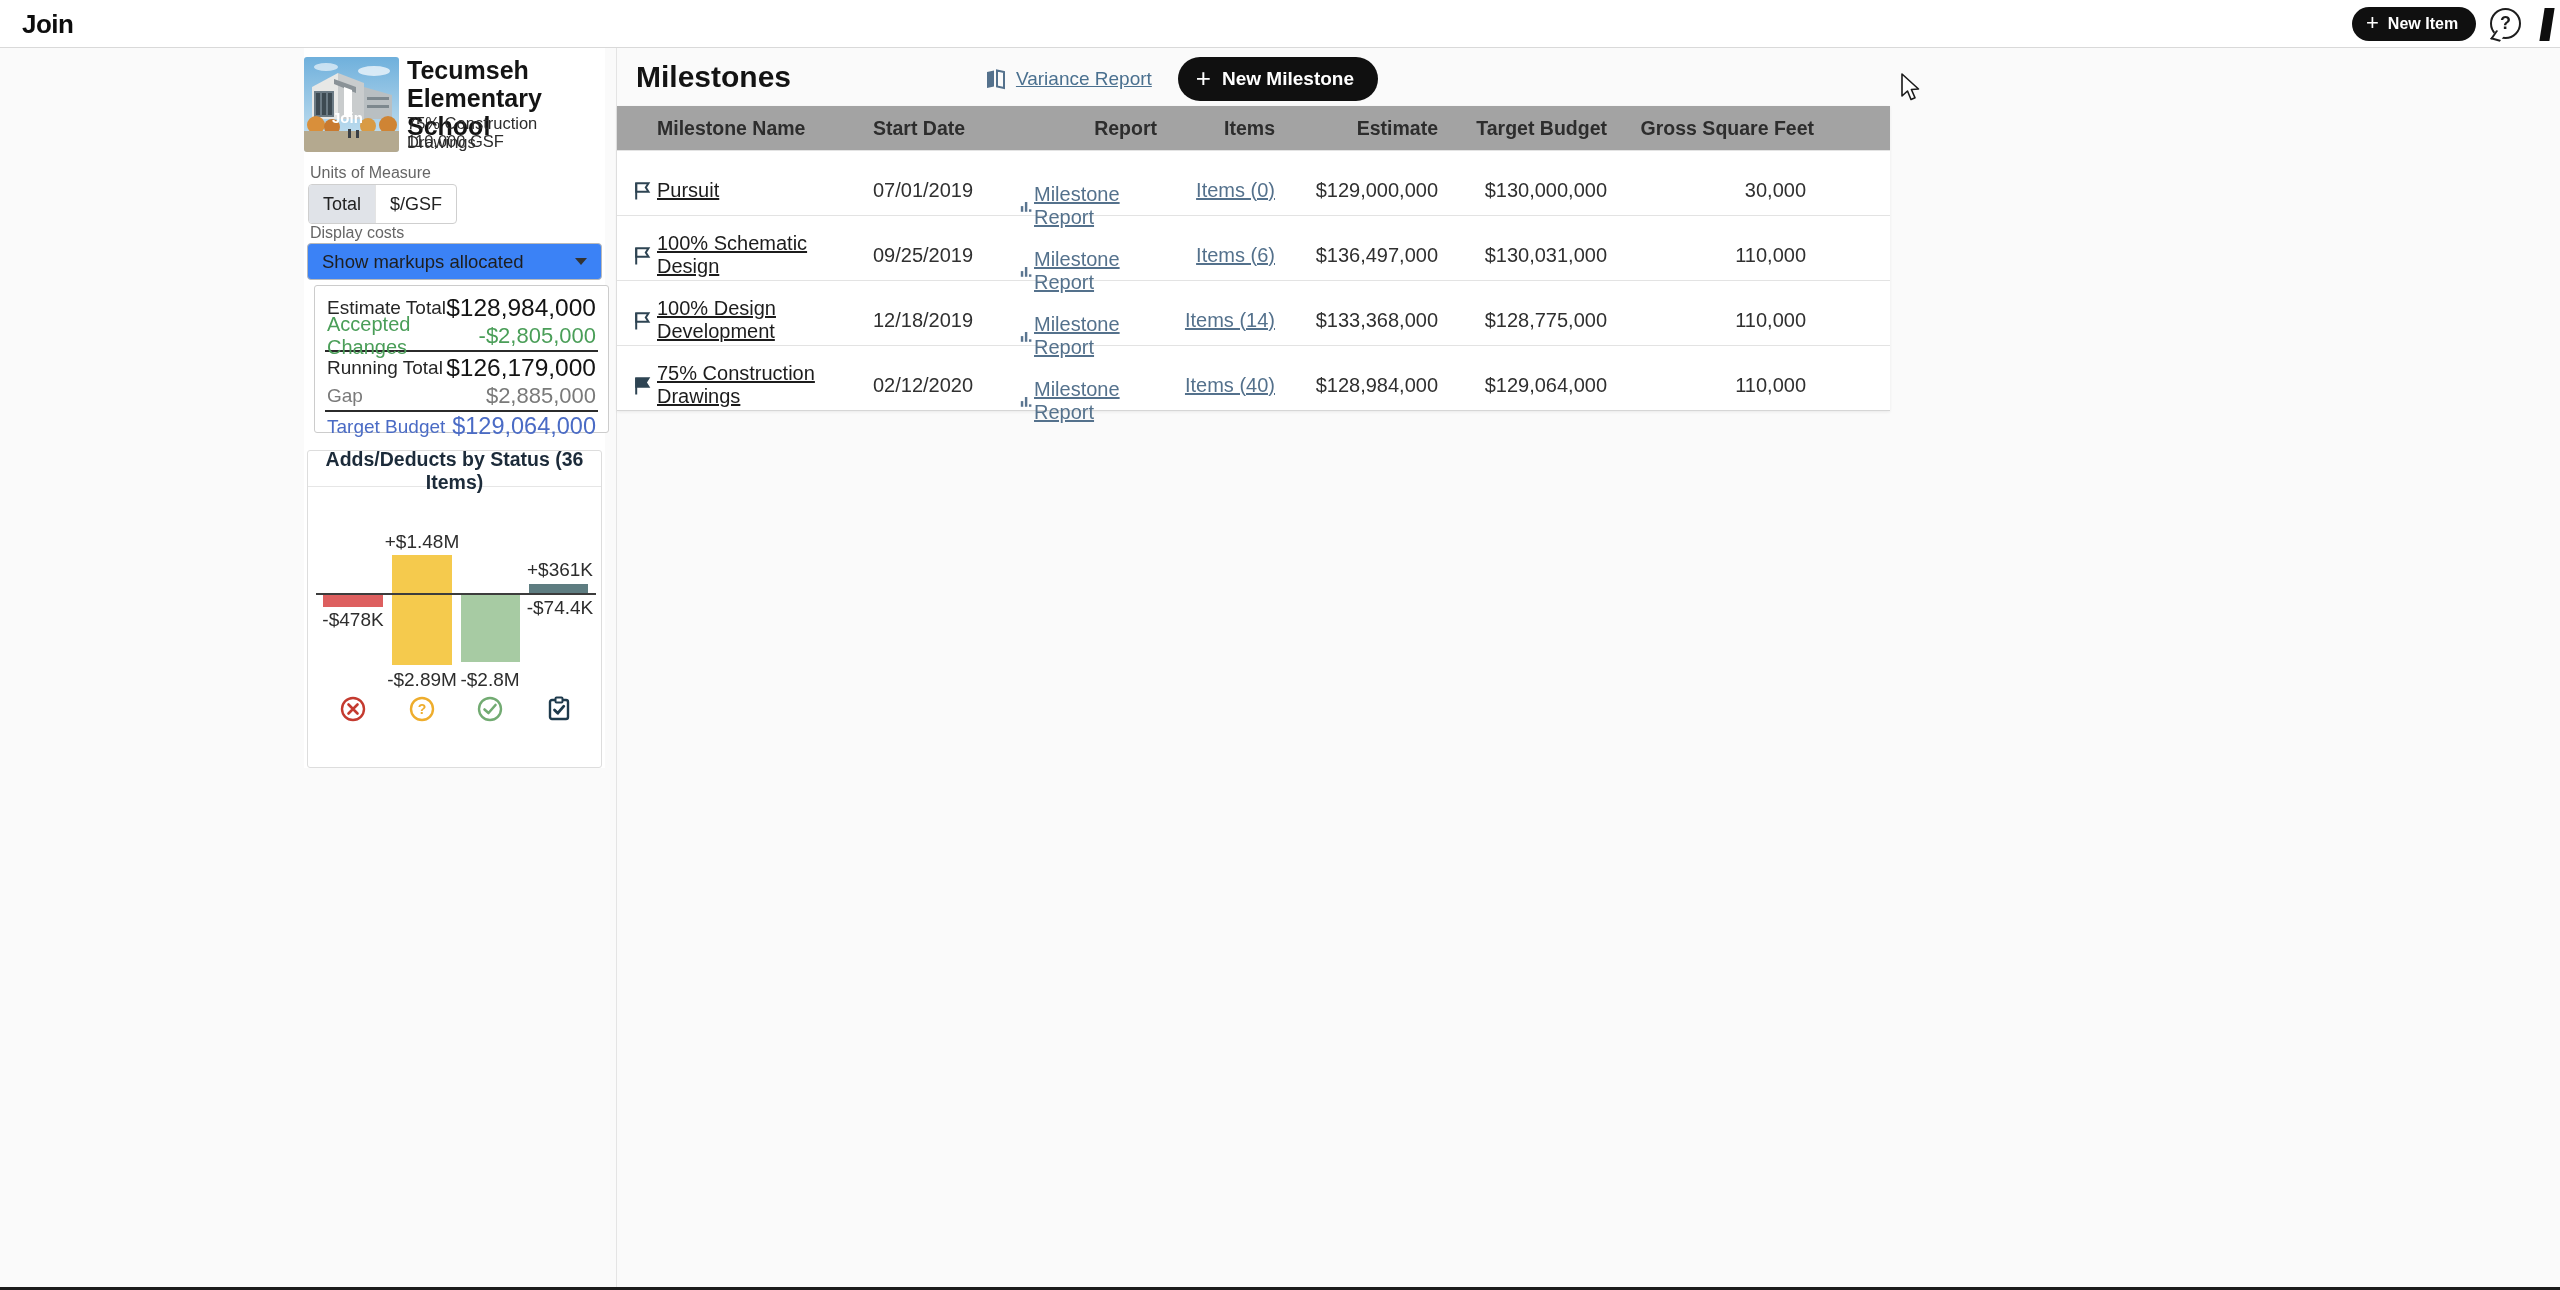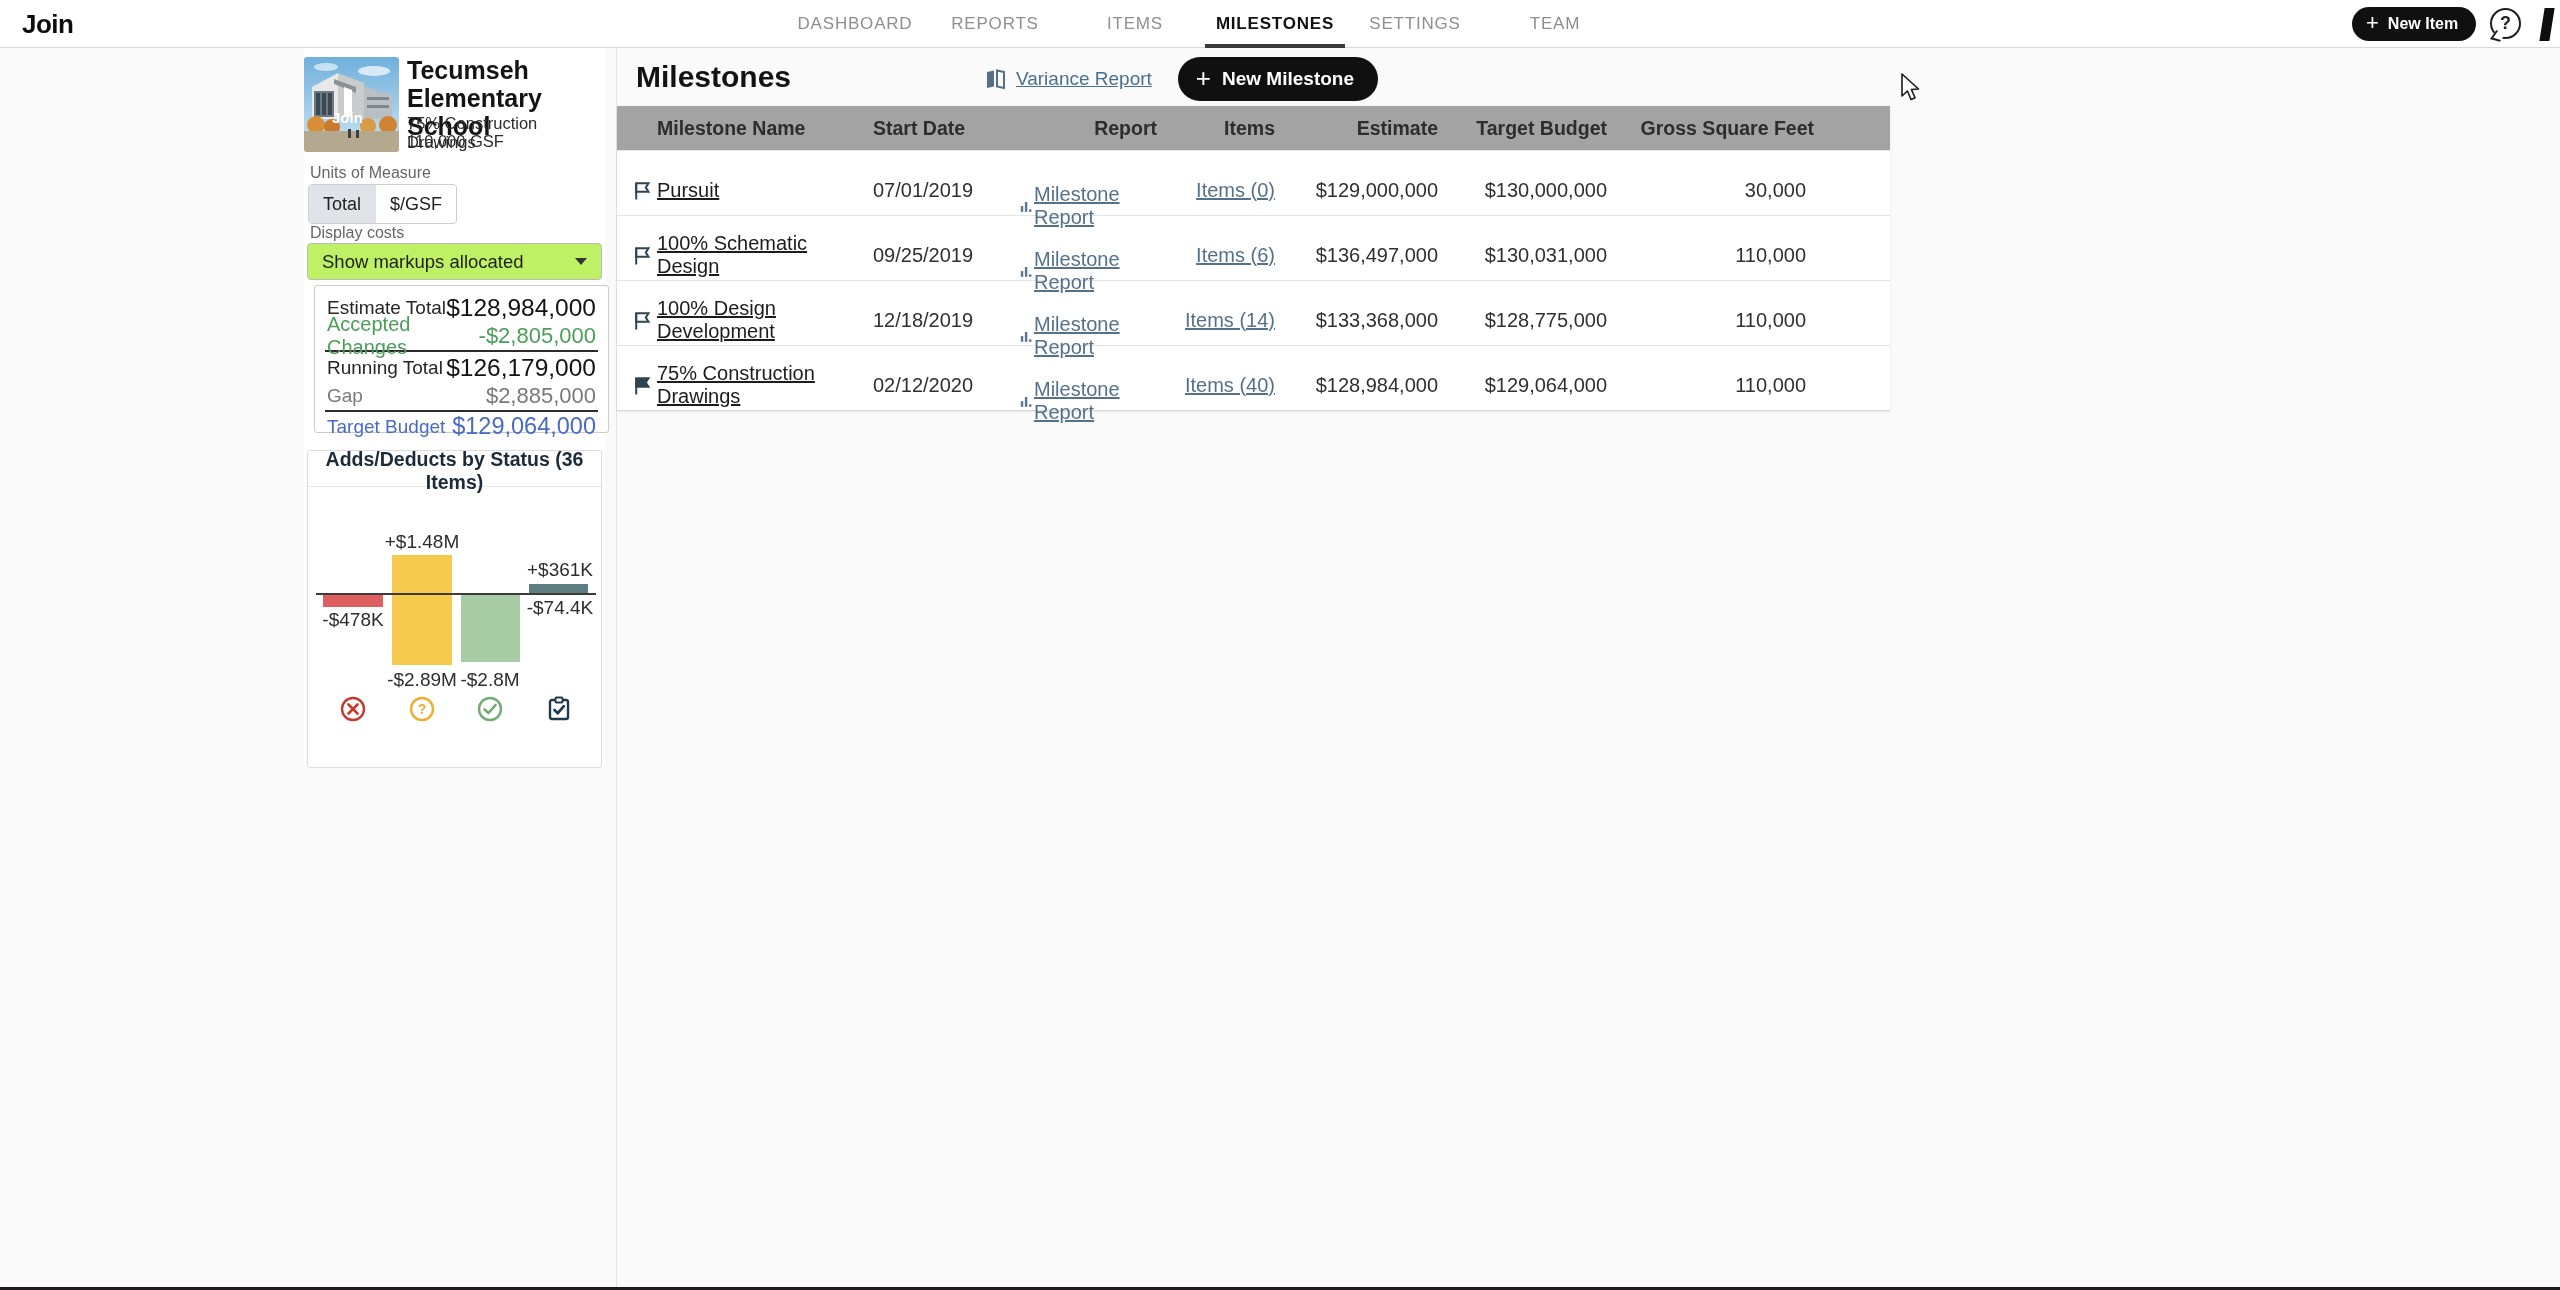--- a/index.html
+++ b/index.html
@@ -34,21 +34,21 @@
   .proj-gsf   { position:absolute; left:103px; top:84px; font-size:16.5px; color:#2c2c2c; }
 
   .units-label { position:absolute; left:6px; top:116px; font-size:16px; color:#666; }
   .units-toggle { position:absolute; left:4px; top:136px; height:40px; display:flex; border:1px solid #cfcfcf; border-radius:4px; overflow:hidden; background:#fff; }
   .units-btn { height:100%; display:flex; align-items:center; justify-content:center; font-size:18px; color:#222; cursor:pointer; padding:0 14px; }
   .units-btn.selected { background:#e0e3e8; }
   .units-btn + .units-btn { border-left:1px solid #e4e4e4; }
 
   .display-label { position:absolute; left:6px; top:176px; font-size:16px; color:#666; }
   .display-select { position:absolute; left:3px; top:195px; width:295px; height:37px; border:1px solid #b9b9b9; border-radius:4px;
-        background:#bef264; display:flex; align-items:center; padding:0 14px; font-size:18.5px; color:#1e1e1e; cursor:pointer; }
+        background:#3b82f6; display:flex; align-items:center; padding:0 14px; font-size:18.5px; color:#1e1e1e; cursor:pointer; }
   .display-select .caret { margin-left:auto; width:0; height:0; border-left:6px solid transparent; border-right:6px solid transparent; border-top:7px solid #333; }
 
   .summary-box { position:absolute; left:3px; top:237px; width:295px; height:148px; border:1px solid #cccccc; border-radius:3px; background:#fff; padding:7px 0 0 0;margin-left:7px; }
   .srow { height:27px; display:flex; align-items:center; padding:0 12px; }
   .srow .slabel { font-size:19px; color:#262626; }
   .srow .sval { margin-left:auto; font-size:23px; color:#131313; }
   .srow.tall { height:29px; }
   .srow.tall .sval { font-size:24.5px; }
   .srow.green .slabel, .srow.green .sval { color:#4a9e58; font-size:20px; }
   .srow.green .sval { font-size:22px; }
@@ -104,28 +104,20 @@
   .bottom-strip { position:absolute; left:0; bottom:0; width:2560px; height:3px; background:#1c1c1c; }
   .cursor { position:absolute; left:1896px; top:72px; z-index:50; pointer-events:none; }
 </style>
 </head>
 <body>
 
 <div id="app">
 
   <div class="topnav">
     <div class="logo">Join</div>
-    <div class="tabs">
-      <div class="tab">DASHBOARD</div>
-      <div class="tab">REPORTS</div>
-      <div class="tab">ITEMS</div>
-      <div class="tab active">MILESTONES</div>
-      <div class="tab">SETTINGS</div>
-      <div class="tab">TEAM</div>
-    </div>
     <button class="new-item-btn">
       <span class="plus">+</span>
       <span>New Item</span>
     </button>
     <div class="help-bubble">?</div>
     <div class="avatar-mark"></div>
   </div>
 
   <div class="rail-divider"></div>
 

